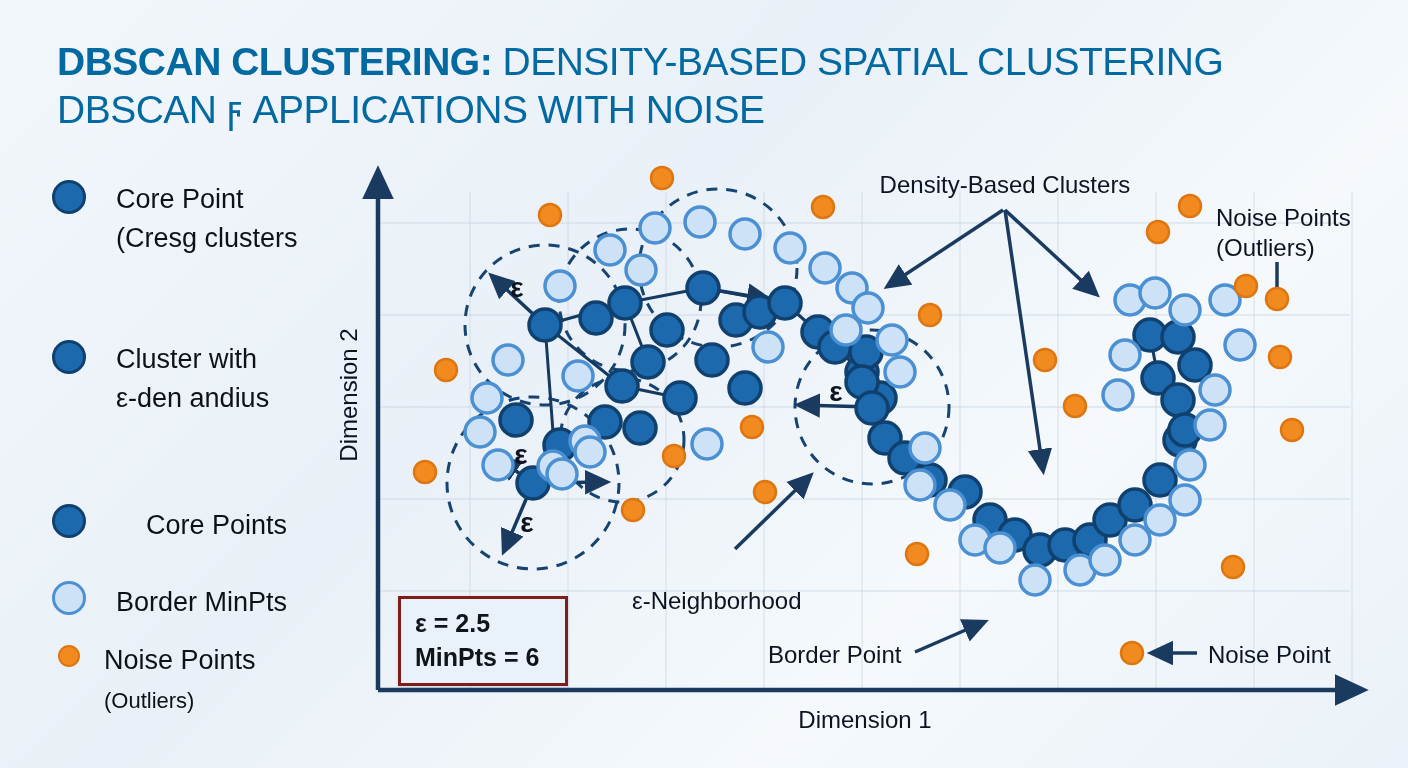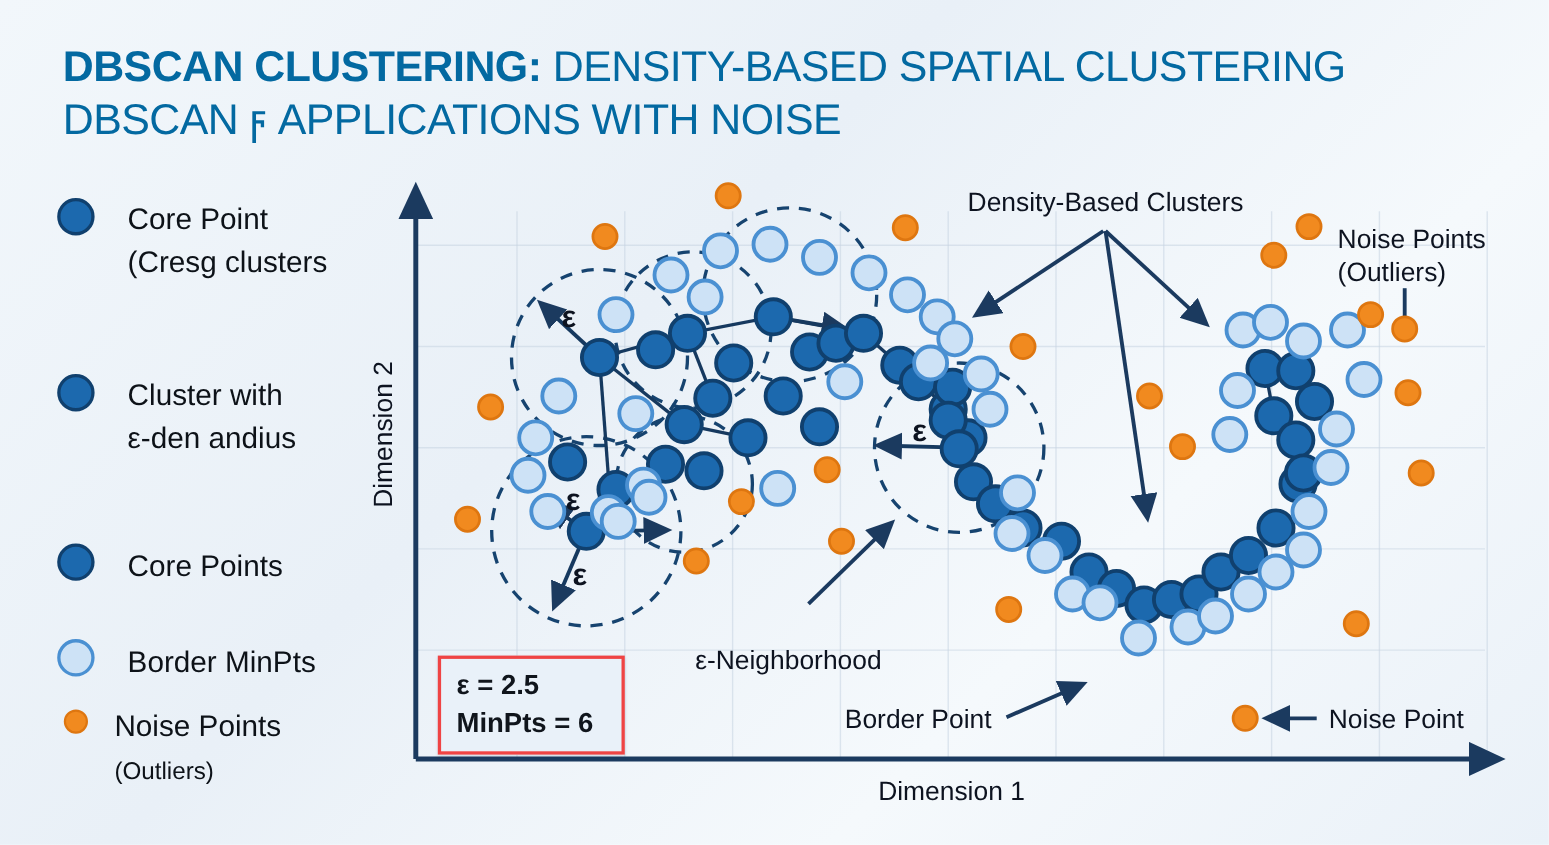--- a/index.html
+++ b/index.html
@@ -20,21 +20,21 @@
   .dot-noise{width:22px;height:22px;background:#f18a1f;border:2.5px solid #de7610;margin-left:6px;}
   .legend-text{margin-left:30px;font-size:27px;line-height:1.45;color:#0d1218;}
   .legend-sub{font-size:27px;}
   .legend-sub-small{font-size:22px;line-height:1.1;}
   .plot-label{position:absolute;font-size:24px;color:#0d1320;font-weight:500;line-height:1.25;}
   .centered{text-align:center;}
   .axis-label{position:absolute;font-size:24px;color:#0d1320;font-weight:500;}
   #ylab{left:349px;top:395px;transform:translate(-50%,-50%) rotate(-90deg);white-space:nowrap;}
   #xlab{left:765px;top:706px;width:200px;text-align:center;}
   .param-box{position:absolute;left:398px;top:596px;width:150px;padding:8px 0 8px 14px;
-    background:#e9f1f9;border:3px solid #ef4444;font-size:25px;font-weight:600;
+    background:#e9f1f9;border:3px solid #7f1d1d;font-size:25px;font-weight:600;
     color:#10151c;line-height:1.35;box-shadow:0 1px 3px rgba(20,50,90,.15);}
   svg{position:absolute;left:0;top:0;}
 </style>
 </head>
 <body>
 
 <div class="title-block">
   <div><span class="t-bold">DBSCAN CLUSTERING:</span><span> DENSITY-BASED SPATIAL CLUSTERING</span></div>
   <div>DBSCAN ϝ APPLICATIONS WITH NOISE</div>
 </div>
@@ -43,21 +43,21 @@
   <div class="legend-item" style="left:0;top:10px;">
     <span class="dot dot-core"></span>
     <span class="legend-text"><span>Core Point</span><br>
       <span class="legend-sub">(Cresg clusters</span></span>
   </div>
   <div class="legend-item" style="left:0;top:170px;">
     <span class="dot dot-core"></span>
     <span class="legend-text"><span>Cluster with</span><br>
       <span class="legend-sub">ε-den andius</span></span>
   </div>
-  <div class="legend-item" style="left:0;top:324px;">
+  <div class="legend-item" style="left:0;top:334px;gap:30px;">
     <span class="dot dot-core"></span>
     <span class="legend-text" style="margin-top:2px;">Core Points</span>
   </div>
   <div class="legend-item" style="left:0;top:411px;">
     <span class="dot dot-border"></span>
     <span class="legend-text" style="margin-top:2px;">Border MinPts</span>
   </div>
   <div class="legend-item" style="left:0;top:475px;">
     <span class="dot dot-noise"></span>
     <span class="legend-text" style="margin-left:24px;margin-top:-4px;"><span>Noise Points</span><br>

